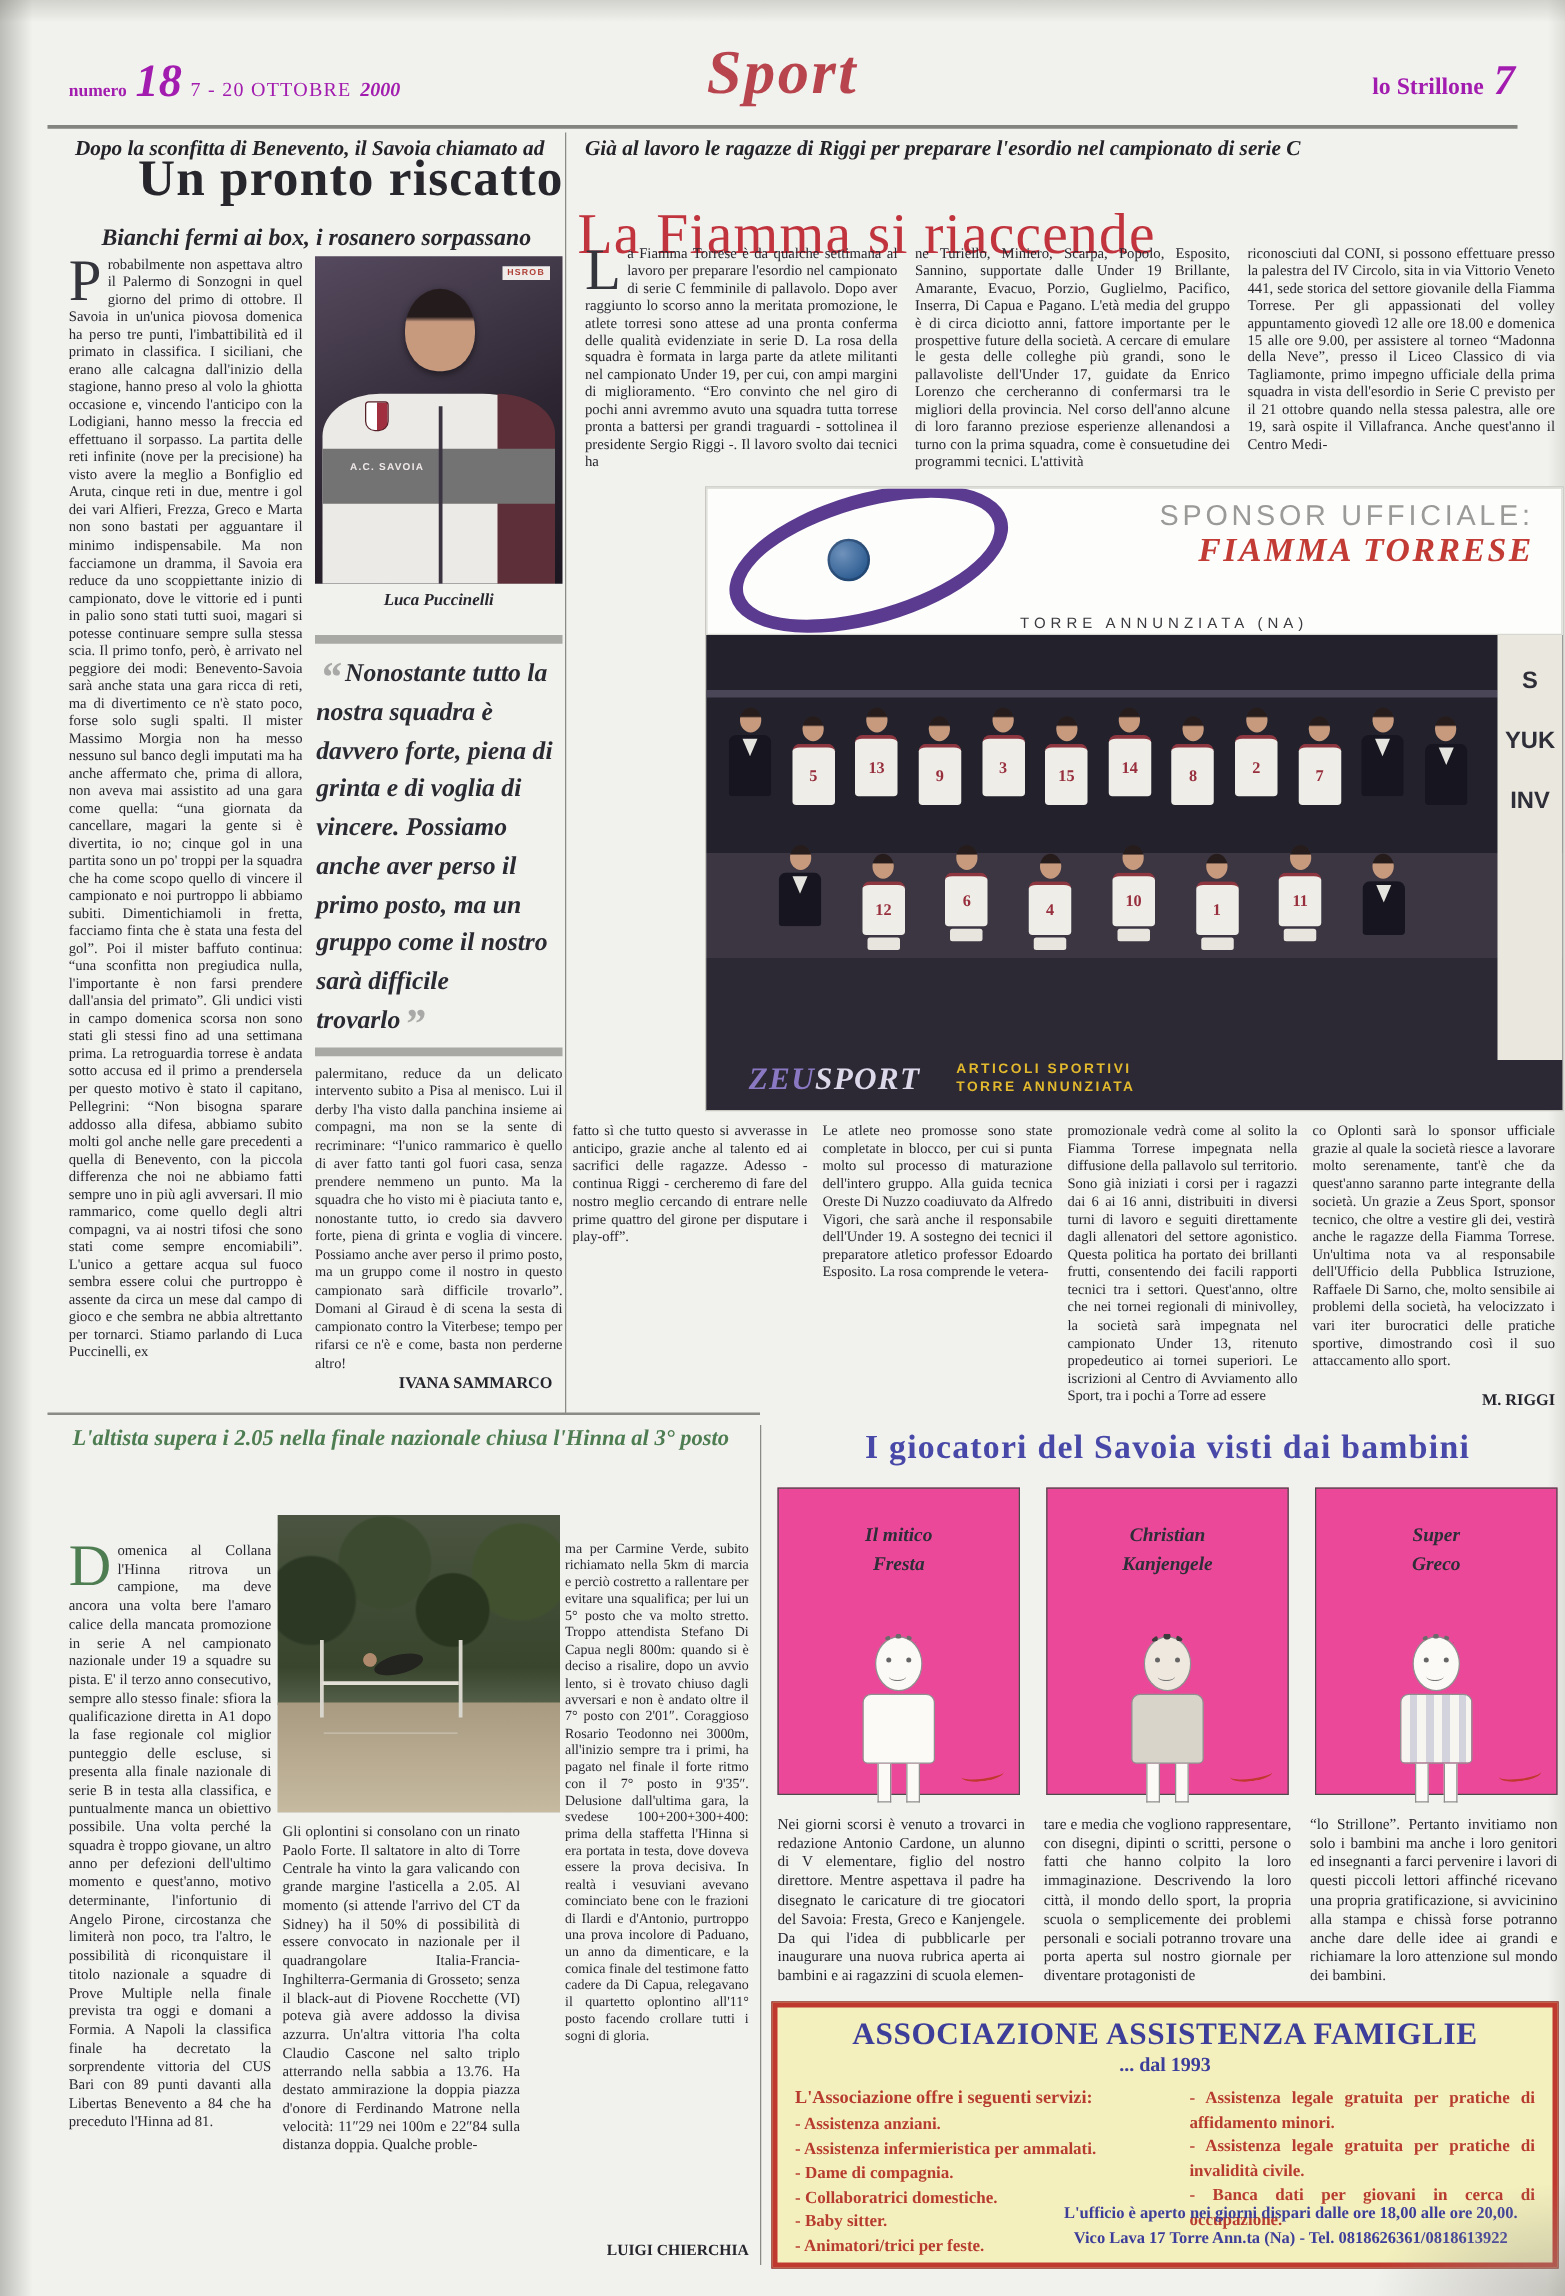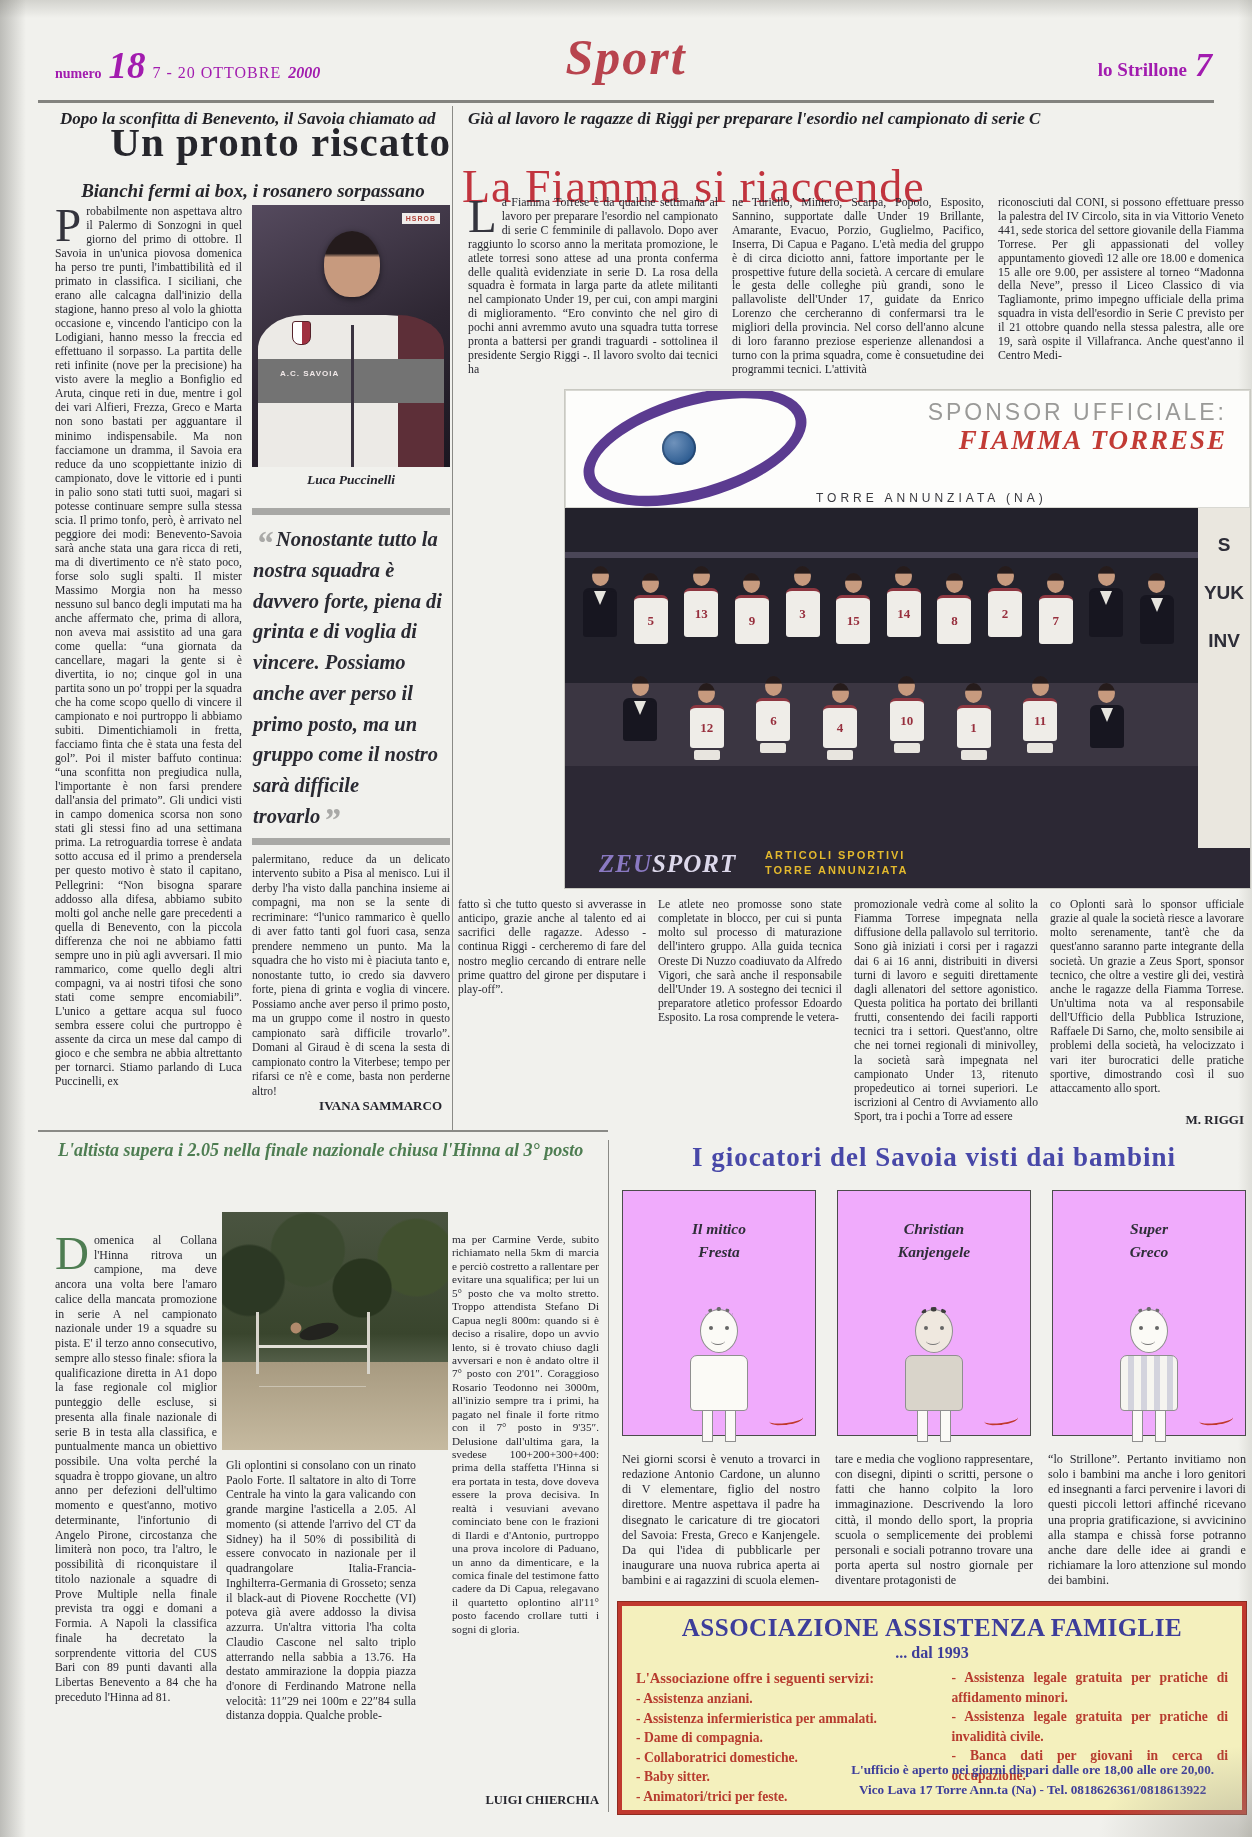--- a/index.html
+++ b/index.html
@@ -78,21 +78,21 @@
       radial-gradient(circle at 38% 25%,#3c4a30 0 20%,rgba(0,0,0,0) 21%),
       radial-gradient(circle at 62% 50%,#29351f 0 18%,rgba(0,0,0,0) 19%),
       radial-gradient(circle at 86% 30%,#41502f 0 17%,rgba(0,0,0,0) 18%),
       linear-gradient(#4a5440,#39452d 80%,#55604a);}
   .fp-ground{position:absolute;left:0;right:0;bottom:0;height:37%;background:linear-gradient(#a79a80,#c6baa0);}
   .fp-bar{position:absolute;left:16%;top:56%;width:48%;height:3px;background:#e3e0d8;box-shadow:0 40px 0 -1px rgba(230,228,220,.5);}
   .fp-post{position:absolute;top:42%;width:3px;height:26%;background:#d8d5cc;}
   .fp-athlete{position:absolute;left:34%;top:47%;width:40px;height:15px;border-radius:50%;background:#23231f;transform:rotate(-14deg);}
   .fp-athlete::before{content:"";position:absolute;left:-7px;top:-7px;width:11px;height:11px;border-radius:50%;background:#b08a6c;}
   
-  .tbox{width:194px;height:246px;background:#f0abfc;border:1.5px solid #4c4c4c;box-sizing:border-box;position:relative;}
+  .tbox{width:194px;height:246px;background:#ec4899;border:1.5px solid #4c4c4c;box-sizing:border-box;position:relative;}
   .tcap{margin-top:26px;text-align:center;font-style:italic;font-weight:bold;font-size:15.5px;color:#2e2e38;line-height:1.5;}
   .toon{position:absolute;left:50%;top:118px;transform:translateX(-50%);display:flex;flex-direction:column;align-items:center;}
   .t-head{width:36px;height:42px;border:1.5px solid #8f8f8f;border-radius:50%;position:relative;background:#fbfaf6;}
   .t-hair{position:absolute;left:4px;top:-3px;width:28px;height:12px;border-top:4px dotted #6b6b6b;border-radius:50%;}
   .t-eye{position:absolute;top:16px;width:4px;height:4px;border-radius:50%;background:#666;}
   .t-eye.l{left:8px}.t-eye.r{right:8px}
   .t-mouth{position:absolute;left:10px;bottom:7px;width:14px;height:7px;border-bottom:1.6px solid #777;border-radius:50%;}
   .t-shirt{width:56px;height:54px;border:1.5px solid #8f8f8f;border-radius:7px 7px 4px 4px;margin-top:2px;background:#fbfaf6;}
   .t-shirt.striped{background:repeating-linear-gradient(90deg,#f6f5f0 0 7px,#d3d3dd 7px 13px);}
   .t-shirt.dark{background:#d9d4ca;}

